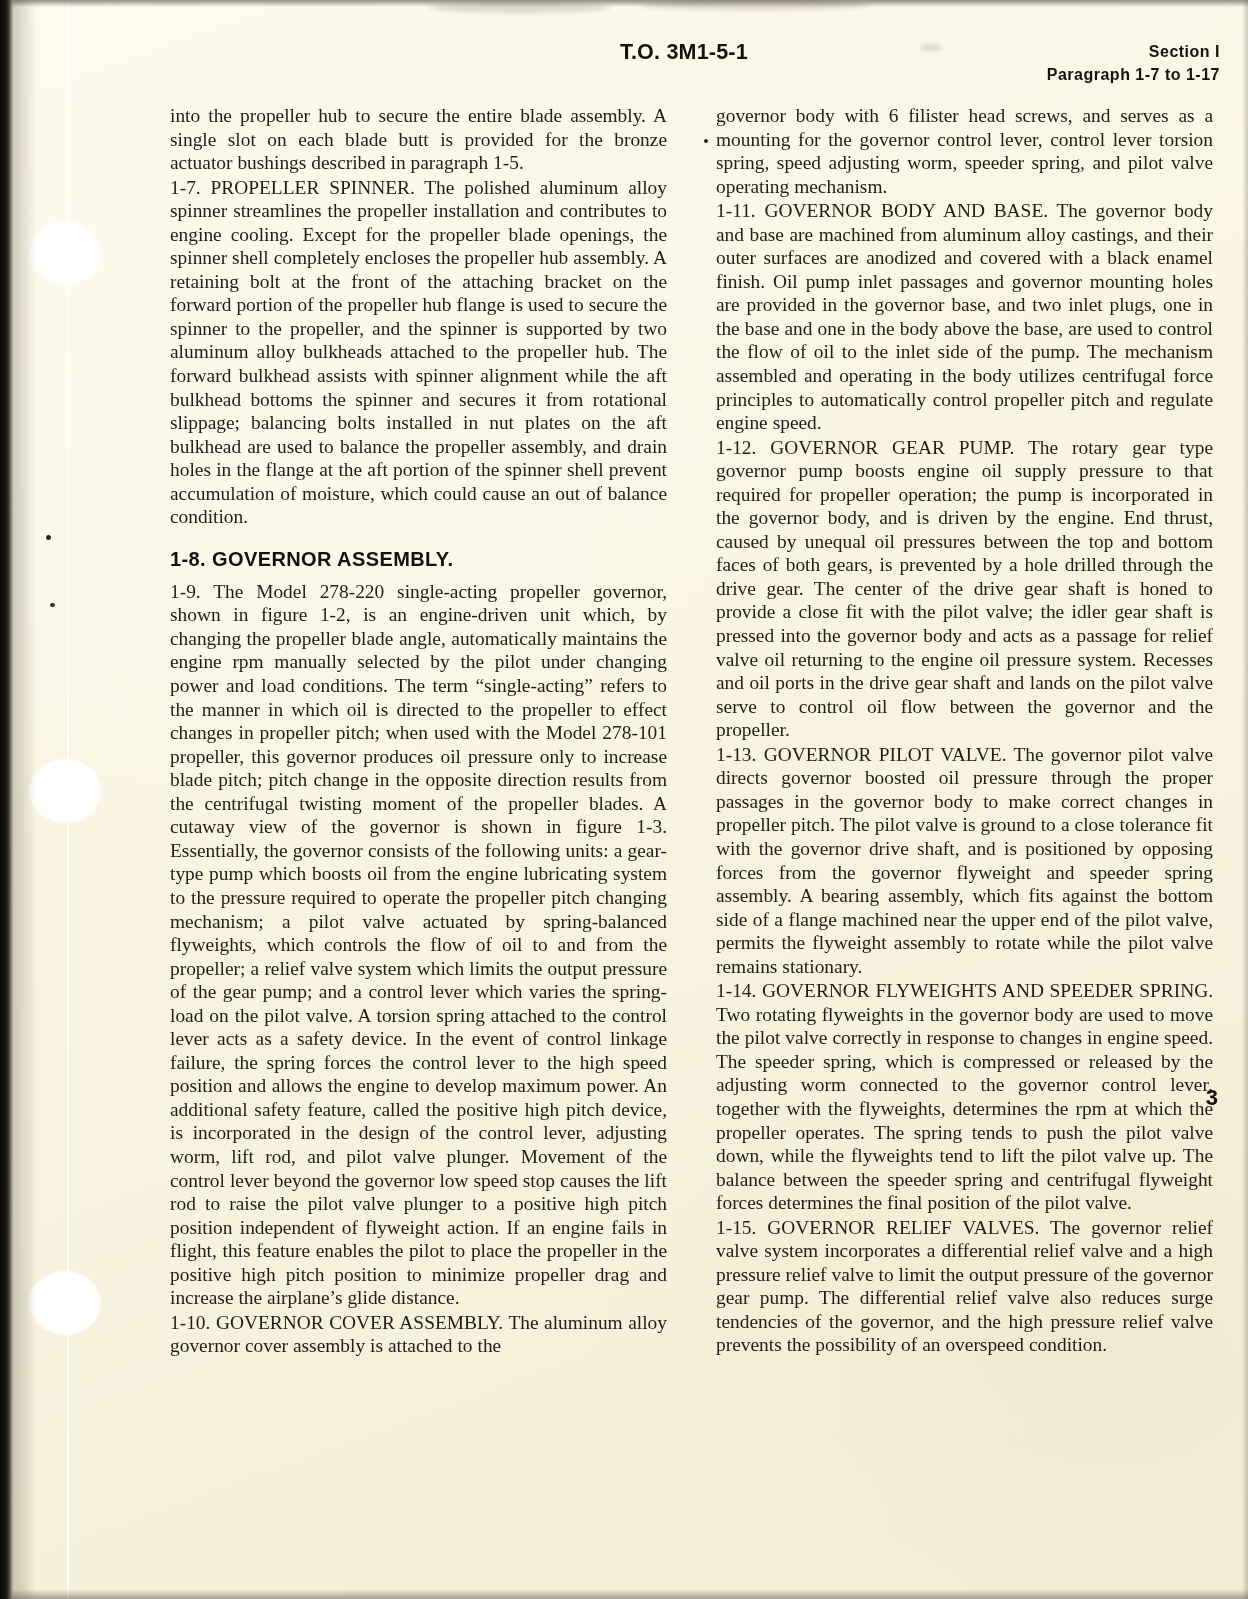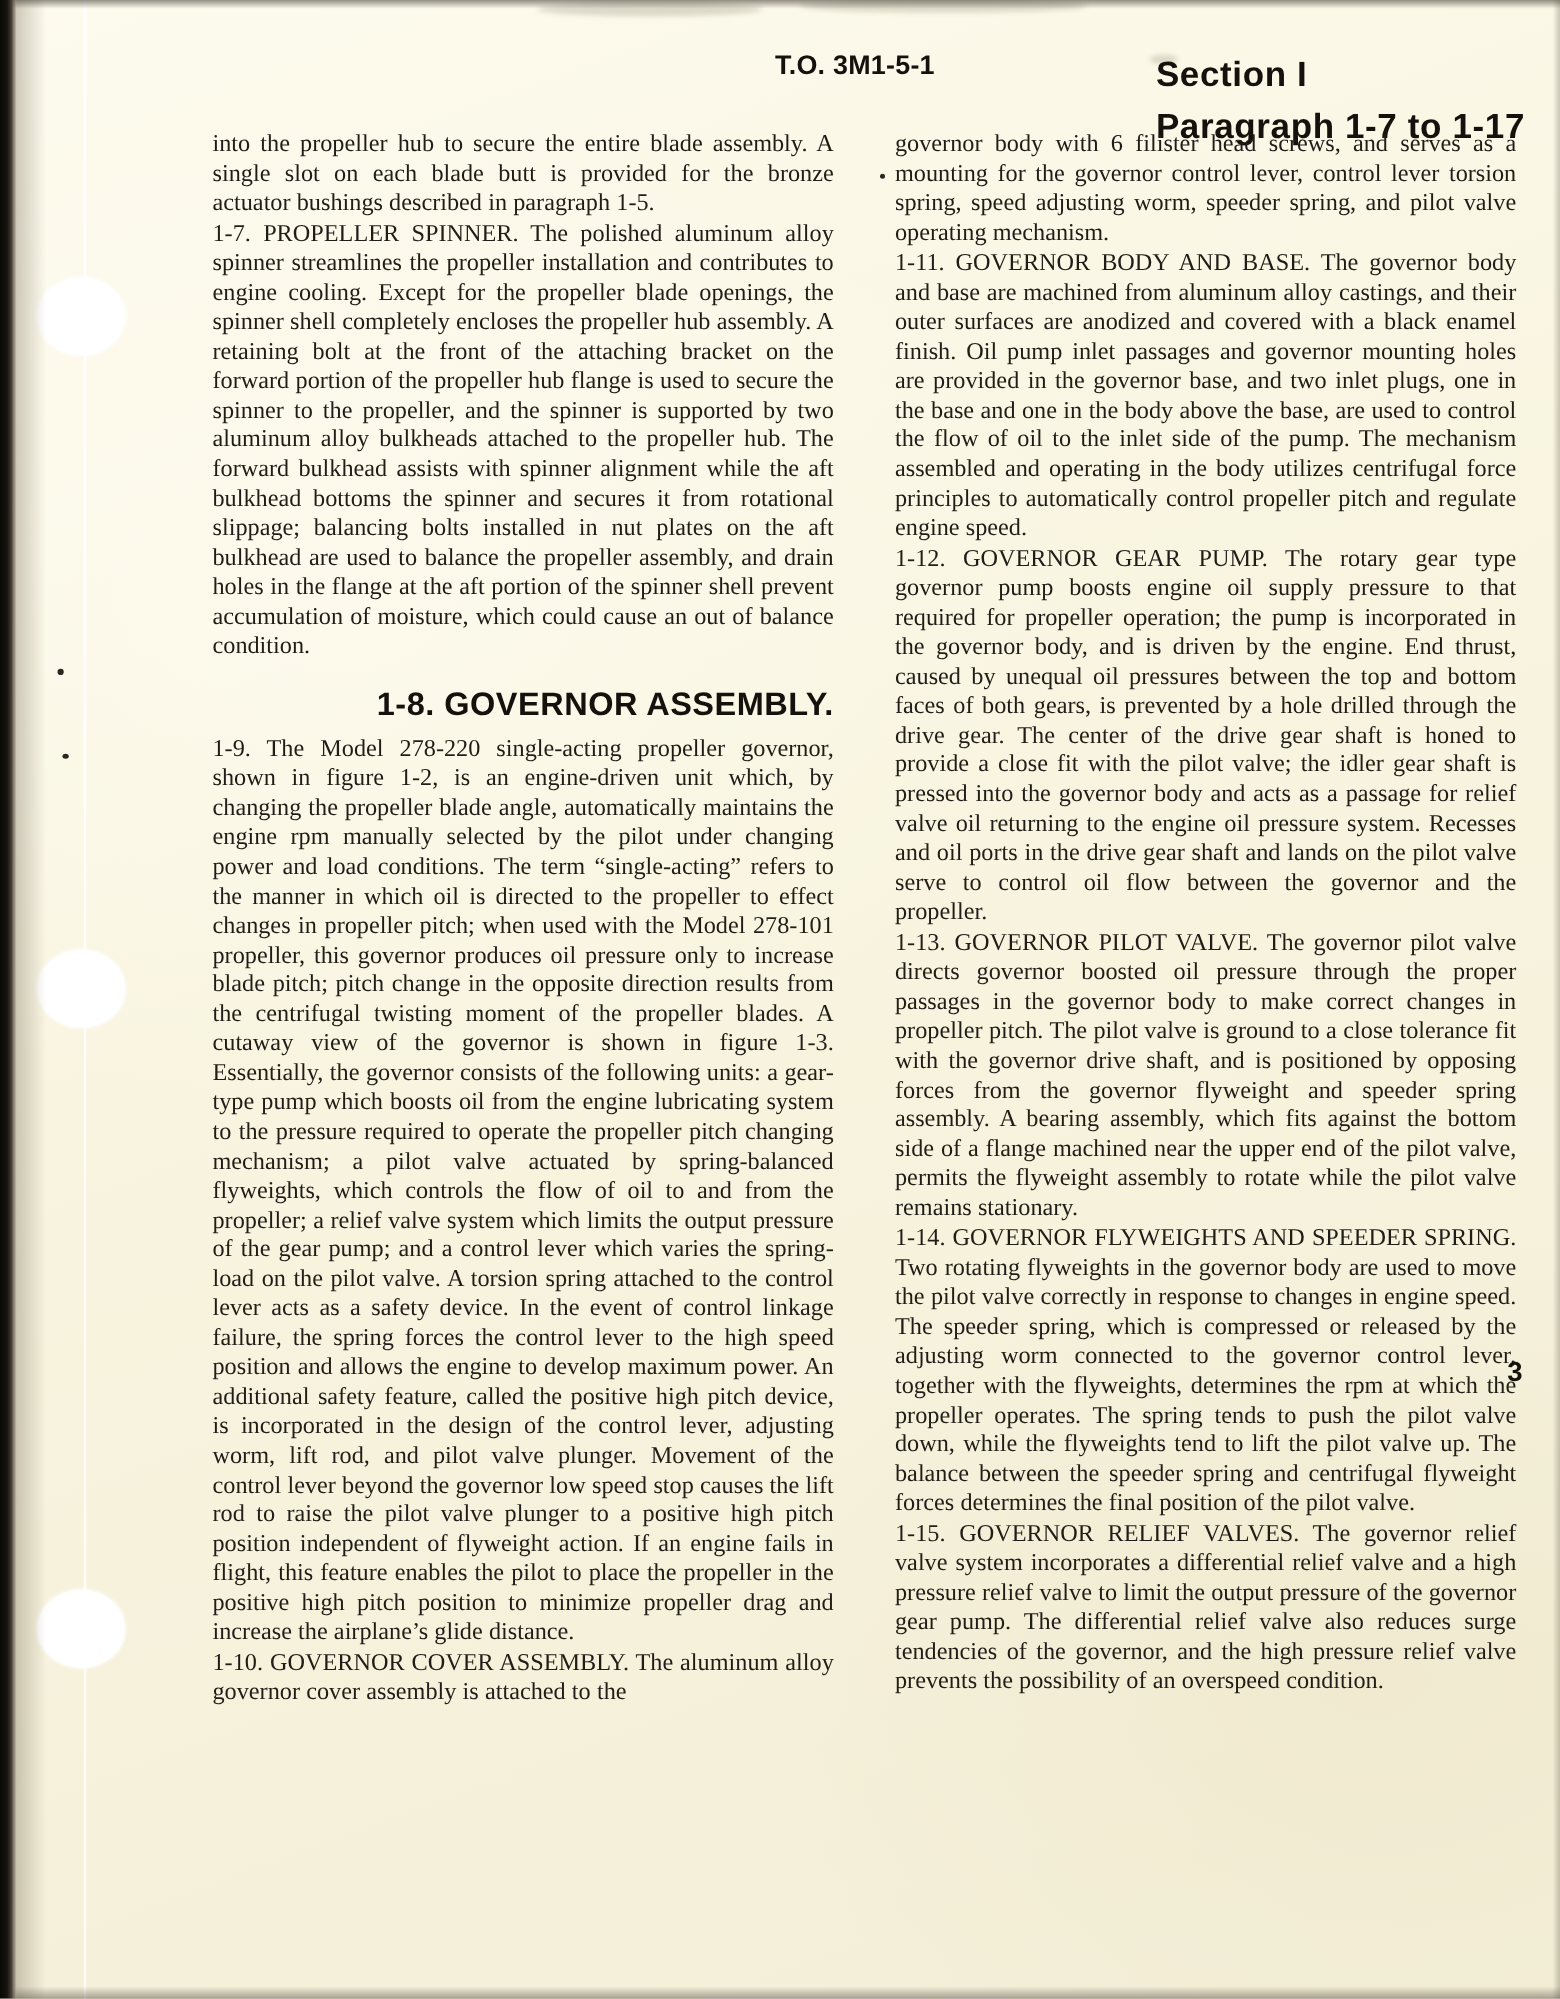--- a/index.html
+++ b/index.html
@@ -110,21 +110,22 @@
     position: absolute;
     left: 460px; top: 0;
     font-size: 21.5px;
     font-weight: bold;
     letter-spacing: 0.6px;
     color: #15120e;
   }
   .header-right {
     position: absolute;
     right: 0; top: 0;
-    font-size: 28px;
+    text-align: right;
+    font-size: 16px;
     font-weight: bold;
     letter-spacing: 0.5px;
     color: #15120e;
     line-height: 1.45;
   }
 
   .columns {
     position: absolute;
     left: 158px; top: 104px;
     width: 1066px;
@@ -150,25 +151,24 @@
   p.body + p.body { margin-top: 1px; }
 
   .runhead {
     font-variant: normal;
     letter-spacing: 0.2px;
   }
 
   h2.section-head {
     margin: 19px 0 9px 0;
     font-family: "Liberation Sans", "DejaVu Sans", sans-serif;
-    font-size: 26px;
+    font-size: 20px;
     font-weight: bold;
     letter-spacing: 0.4px;
     color: #15120e;
-    text-align: right;
   }
 
   .page-number {
     position: absolute;
     right: 30px; bottom: 57px;
     font-family: "Liberation Sans", "DejaVu Sans", sans-serif;
     font-size: 22px;
     font-weight: bold;
     color: #15120e;
   }

